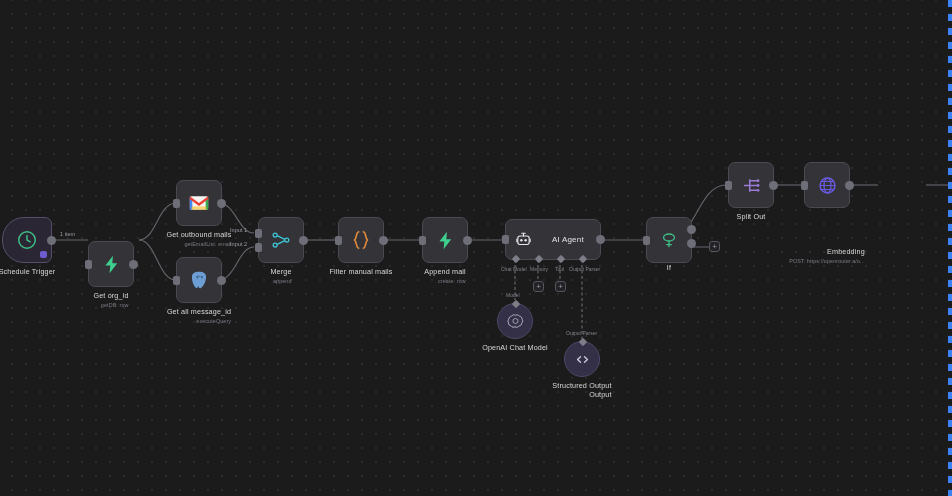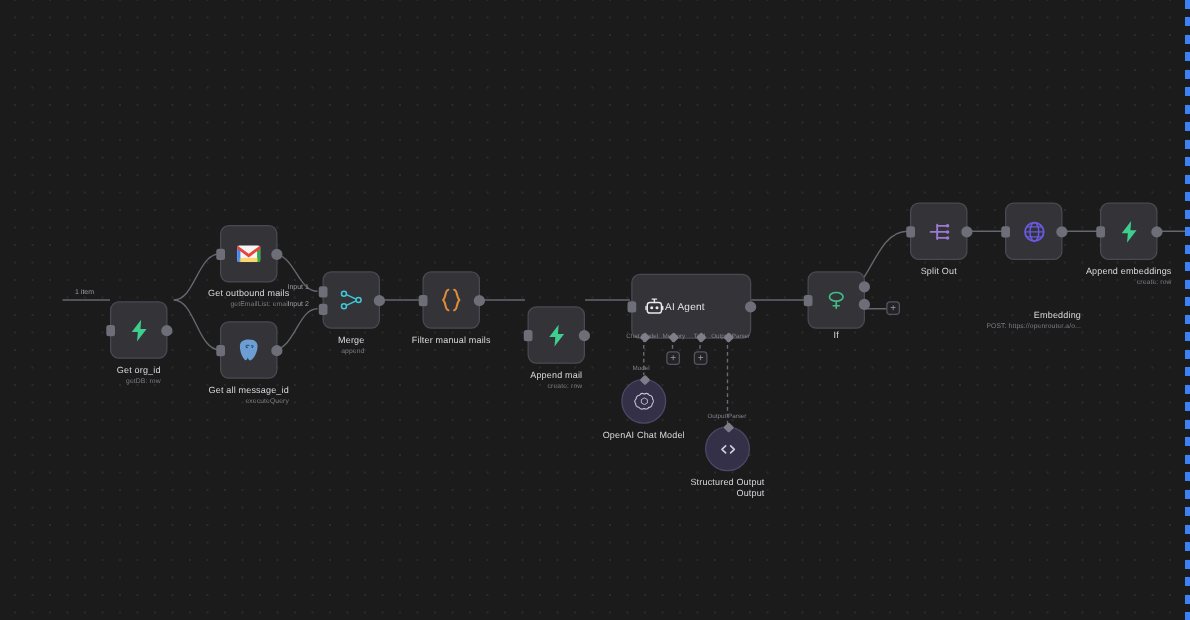--- a/index.html
+++ b/index.html
@@ -45,25 +45,25 @@
     display: flex; align-items: center; justify-content: center;
     position: relative;
   }
   .nbox.trigger {
     width: 50px; height: 46px;
     border-radius: 22px 7px 7px 22px;
     background: #2a2633;
     border: 1px solid #564f6b;
   }
   .nbox.wide {
-    width: 96px; height: 52px;
+    width: 96px; height: 41px;
     border-radius: 7px;
     justify-content: flex-start;
     padding-left: 9px;
-    gap: 0;
+    gap: 20px;
   }
   .nbox.round {
     width: 36px; height: 36px;
     border-radius: 50%;
     background: #343048;
     border: 1px solid #4d4866;
   }
   .agent-title {
     font-size: 8px; color: #e4e4e7; letter-spacing: .2px;
   }
@@ -162,20 +162,33 @@
     <path class="e" d="M850,185 L878,185"></path>
 
     <path class="e" d="M926,185 L952,185"></path>
 
     <path class="ed" d="M515,254 L515,300"></path>
     <path class="ed" d="M538,254 L538,283"></path>
     <path class="ed" d="M560,254 L560,283"></path>
     <path class="ed" d="M582,254 L582,350"></path>
   </svg>
 
+  <div class="node" style="left:2px; top:217px;">
+    <div class="nbox trigger">
+      <svg class="glyph" width="22" height="22" viewBox="0 0 24 24">
+        <circle cx="12" cy="12" r="9" fill="none" stroke="#3fbf87" stroke-width="1.6"></circle>
+        <path d="M12 7 L12 12 L15.5 14" fill="none" stroke="#3fbf87" stroke-width="1.6" stroke-linecap="round"></path>
+      </svg>
+      <div class="badge-purple"></div>
+      <div class="port out" style="top:50%;"></div>
+    </div>
+    <div class="caption" style="top:50px;">
+      <div class="cap-title">Schedule Trigger</div>
+    </div>
+  </div>
 
   <div class="node" style="left:88px; top:217px;margin-top:24px;">
     <div class="nbox">
       <svg class="glyph" width="21" height="21" viewBox="0 0 24 24">
         <path d="M13.6 2 L5 13.2 h5.6 L9.8 22 L18.6 10.6 H13 Z" fill="#3ecf8e"></path>
       </svg>
       <div class="port in"></div>
       <div class="port out"></div>
     </div>
     <div class="caption" style="top:50px;">
@@ -249,21 +262,21 @@
         <path d="M14.5 3 C17.5 3.4 16.4 9.4 19 12 C16.4 14.6 17.5 20.6 14.5 21" fill="none" stroke="#e08b3c" stroke-width="1.8" stroke-linecap="round"></path>
       </svg>
       <div class="port in"></div>
       <div class="port out"></div>
     </div>
     <div class="caption" style="top:50px;">
       <div class="cap-title">Filter manual mails</div>
     </div>
   </div>
 
-  <div class="node" style="left:422px; top:217px;margin-top:28px;">
+  <div class="node" style="left:422px; top:217px;">
     <div class="nbox">
       <svg class="glyph" width="21" height="21" viewBox="0 0 24 24">
         <path d="M13.6 2 L5 13.2 h5.6 L9.8 22 L18.6 10.6 H13 Z" fill="#3ecf8e"></path>
       </svg>
       <div class="port in"></div>
       <div class="port out"></div>
     </div>
     <div class="caption" style="top:50px;">
       <div class="cap-title">Append mail</div>
       <div class="cap-sub">create: row</div>
@@ -375,28 +388,15 @@
       </svg>
       <div class="port in"></div>
       <div class="port out"></div>
     </div>
     <div class="caption" style="top:50px;margin-top:35px;">
       <div class="cap-title">Embedding</div>
       <div class="cap-sub">POST: https://openrouter.a/o...</div>
     </div>
   </div>
 
-  <div class="node" style="left:880px; top:162px;">
-    <div class="nbox">
-      <svg class="glyph" width="21" height="21" viewBox="0 0 24 24">
-        <path d="M13.6 2 L5 13.2 h5.6 L9.8 22 L18.6 10.6 H13 Z" fill="#3ecf8e"></path>
-      </svg>
-      <div class="port in"></div>
-      <div class="port out"></div>
-    </div>
-    <div class="caption" style="top:50px;">
-      <div class="cap-title">Append embeddings</div>
-      <div class="cap-sub">create: row</div>
-    </div>
-  </div>
 
   <div id="sel-border"></div>
 </div>
 
 </body></html>

